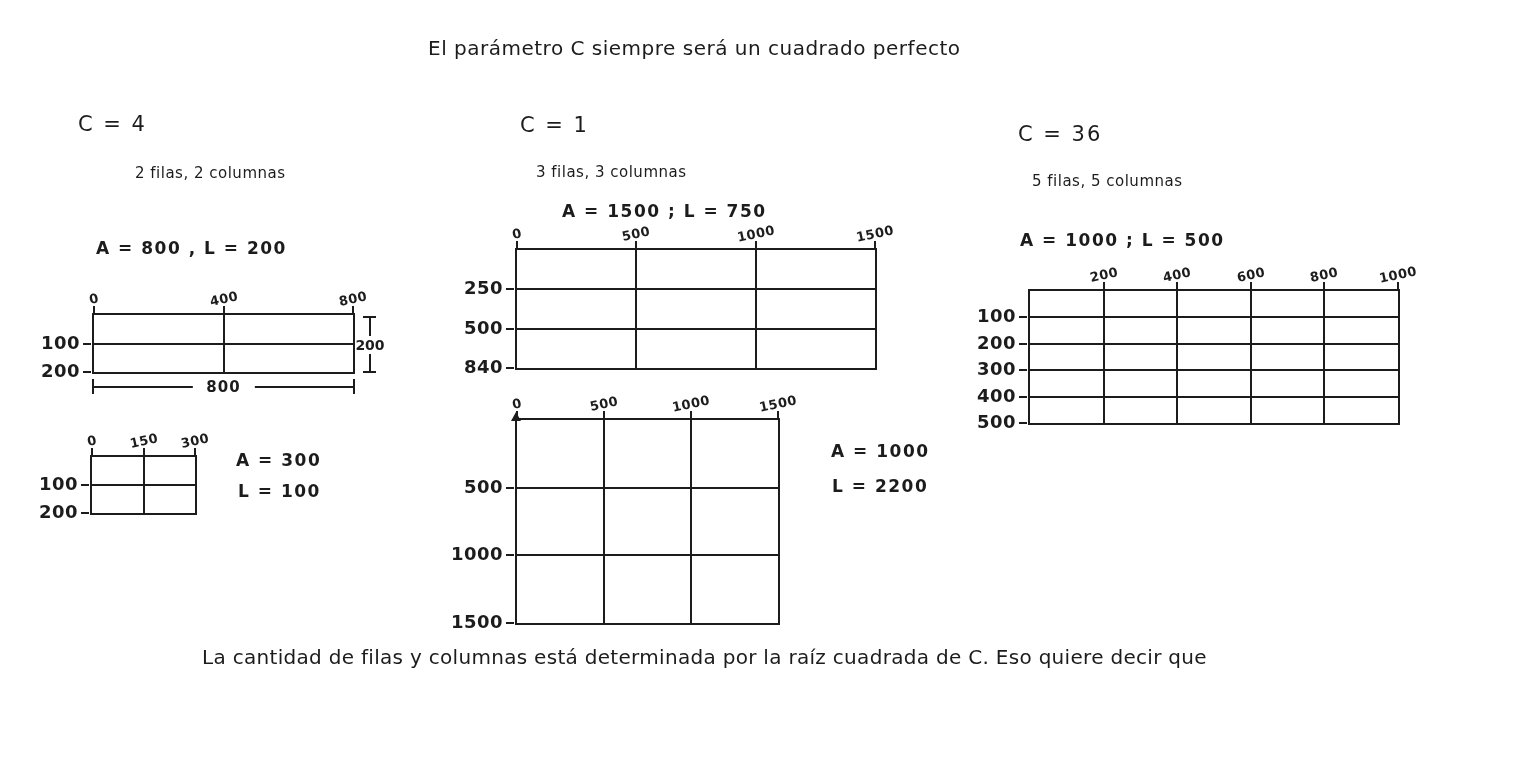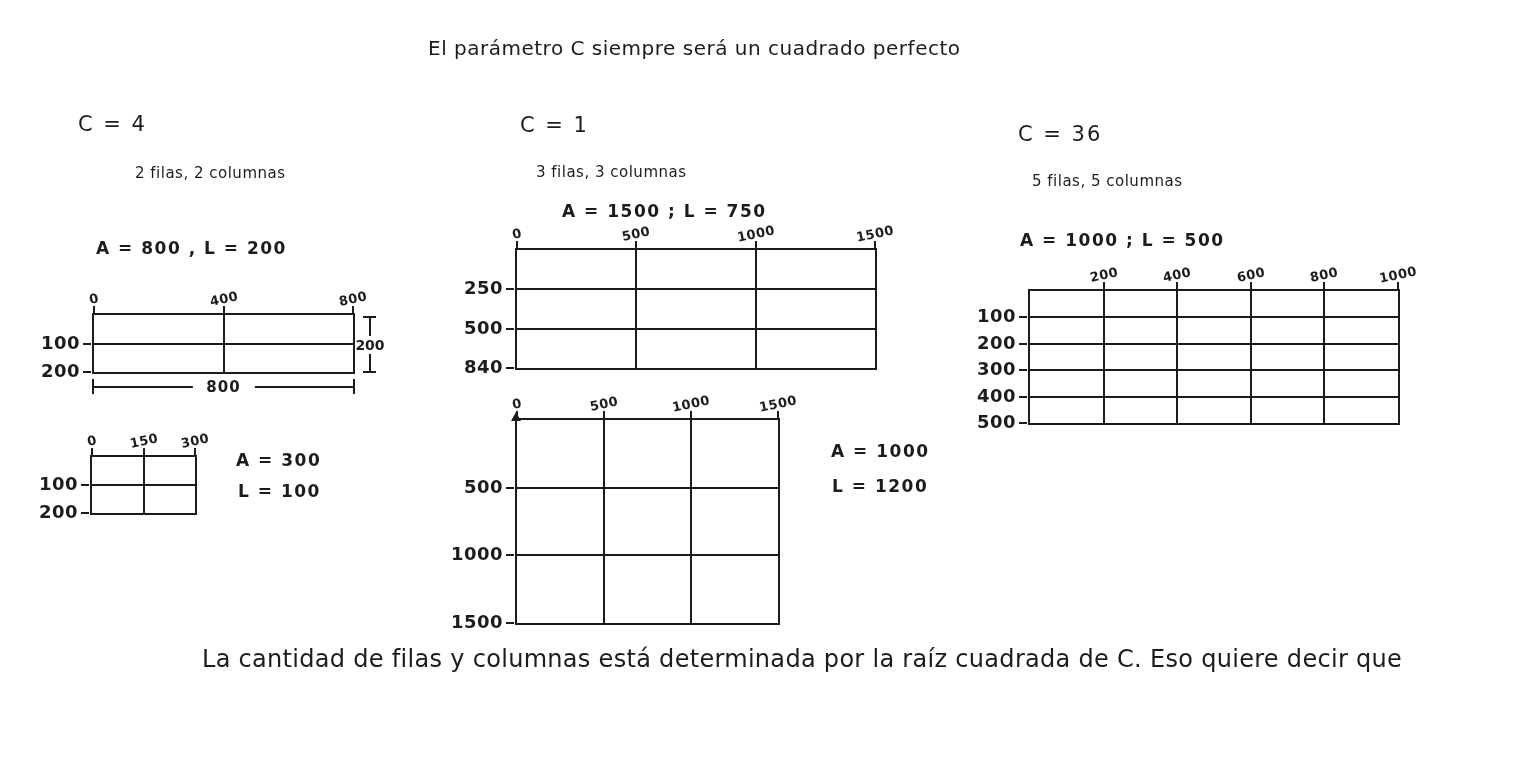--- a/index.html
+++ b/index.html
@@ -10,21 +10,21 @@
     font-family:"DejaVu Sans", sans-serif;
     color:#1c1c1c;
     overflow:hidden;
   }
   .hand{white-space:nowrap;}
   .title{position:absolute;left:428px;top:36px;font-size:20px;letter-spacing:.5px;}
   .heading{position:absolute;font-size:21px;letter-spacing:2px;}
   .subtitle{position:absolute;font-size:15px;letter-spacing:.5px;}
   .params{position:absolute;font-size:17px;font-weight:600;letter-spacing:1.5px;}
   .side-label{position:absolute;font-size:17px;font-weight:600;letter-spacing:1.5px;}
-  .note{position:absolute;font-size:24px;letter-spacing:.3px;}
+  .note{position:absolute;font-size:20px;letter-spacing:.3px;}
 
   .grid{position:absolute;border:2px solid #1c1c1c;box-sizing:border-box;}
   .vline{position:absolute;top:0;bottom:0;width:2px;background:#1c1c1c;transform:translateX(-1px);}
   .hline{position:absolute;left:0;right:0;height:2px;background:#1c1c1c;transform:translateY(-1px);}
   .xtick{position:absolute;width:2px;height:7px;background:#1c1c1c;top:-9px;transform:translateX(-1px);}
   .ytick{position:absolute;height:2px;width:8px;background:#1c1c1c;left:-11px;transform:translateY(-1px);}
   .xlabel{position:absolute;bottom:100%;margin-bottom:9px;transform:translateX(-50%) rotate(-12deg);
           font-size:13px;font-weight:700;letter-spacing:.5px;}
   .ylabel{position:absolute;right:100%;margin-right:14px;transform:translateY(-55%);
           font-size:18px;font-weight:700;letter-spacing:.5px;}
@@ -70,21 +70,21 @@
 
   <div class="dim-h" style="left:92px;top:386px;width:263px">
     <span class="tick l"></span>
     <span class="tick r"></span>
     <span class="dim-label-h hand">800</span>
   </div>
 
   <div class="side-label hand" style="left:236px;top:450px">A = 300</div>
   <div class="side-label hand" style="left:238px;top:481px">L = 100</div>
   <div class="side-label hand" style="left:831px;top:441px">A = 1000</div>
-  <div class="side-label hand" style="left:832px;top:476px">L = 1200</div>
+  <div class="side-label hand" style="left:832px;top:476px">L = 2200</div>
 
   <div id="grids">
       <div class="grid" style="left: 92px; top: 313px; width: 263px; height: 61px; border-color: rgb(28, 28, 28);">
         <div class="vline" style="left: 50%;"></div>
         <div class="hline" style="top: 50%;"></div>
         <div class="xtick" style="left: 0%;"></div>
         <div class="xlabel hand" style="left: 0%;">0</div>
         <div class="xtick" style="left: 50%;"></div>
         <div class="xlabel hand" style="left: 50%;">400</div>
         <div class="xtick" style="left: 100%;"></div>

